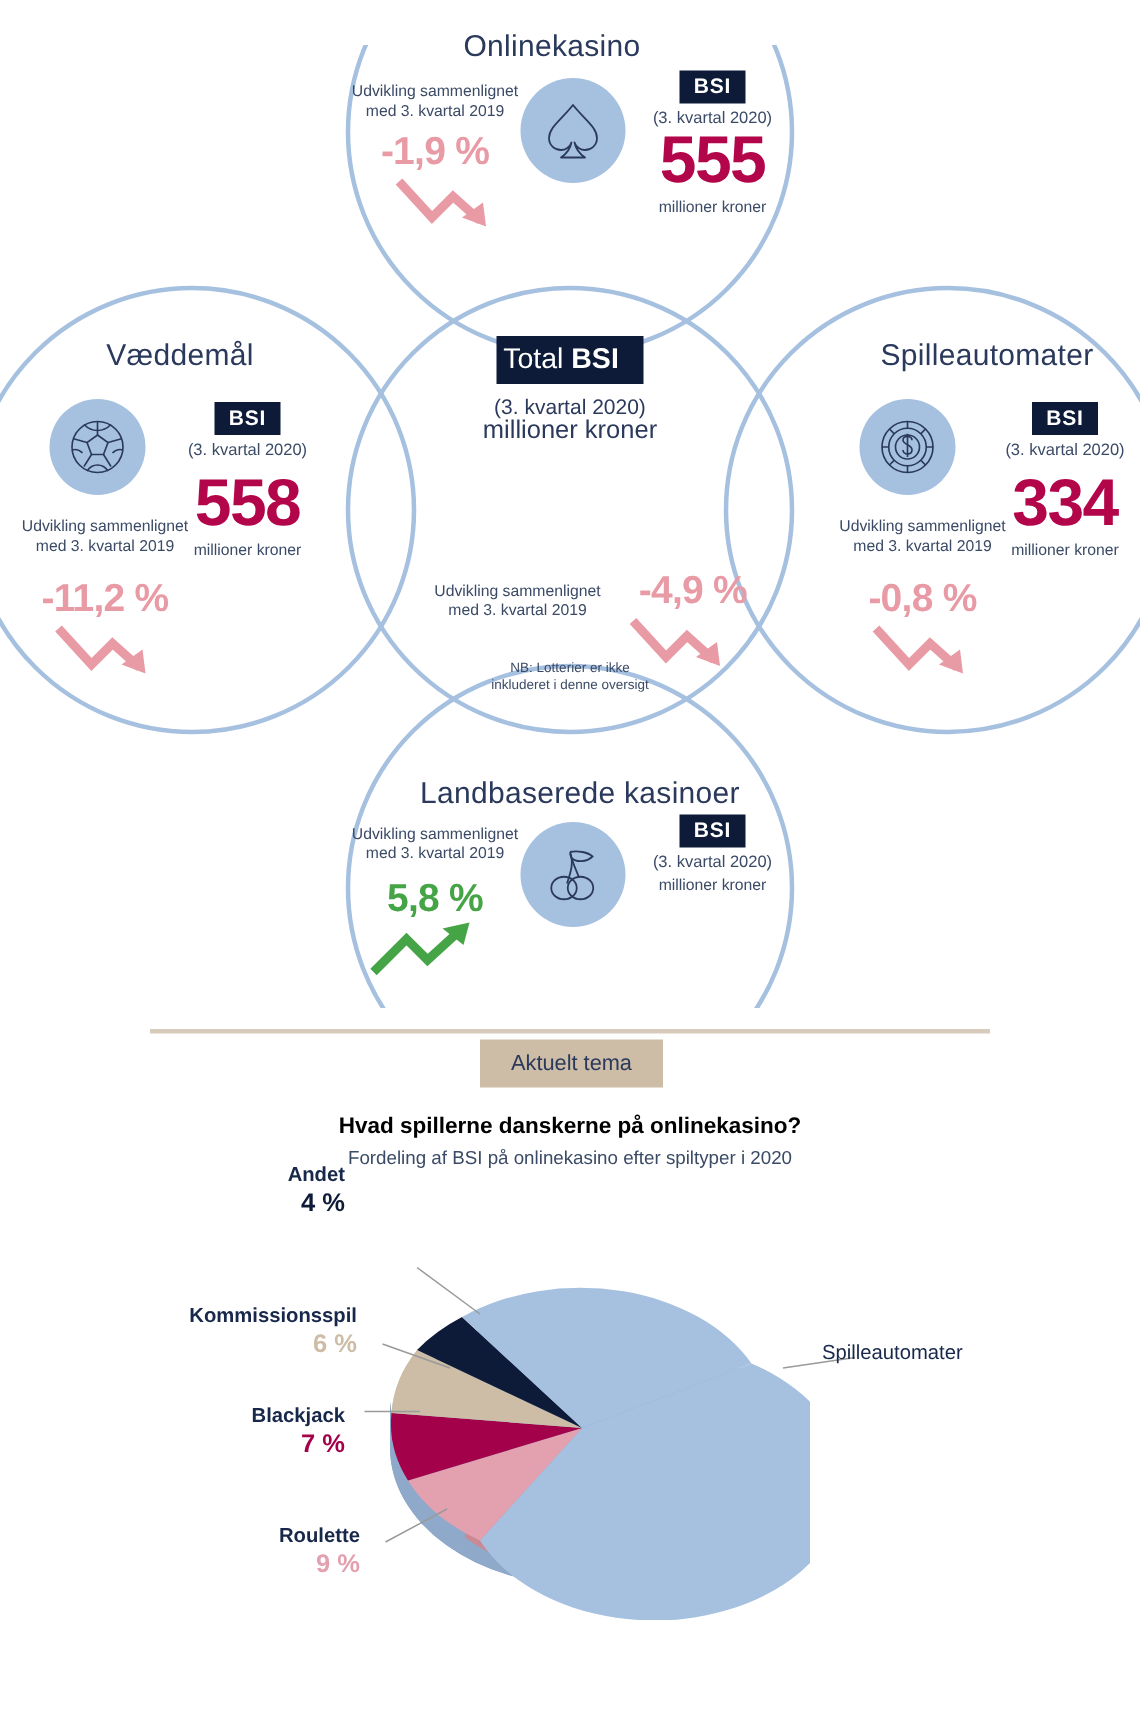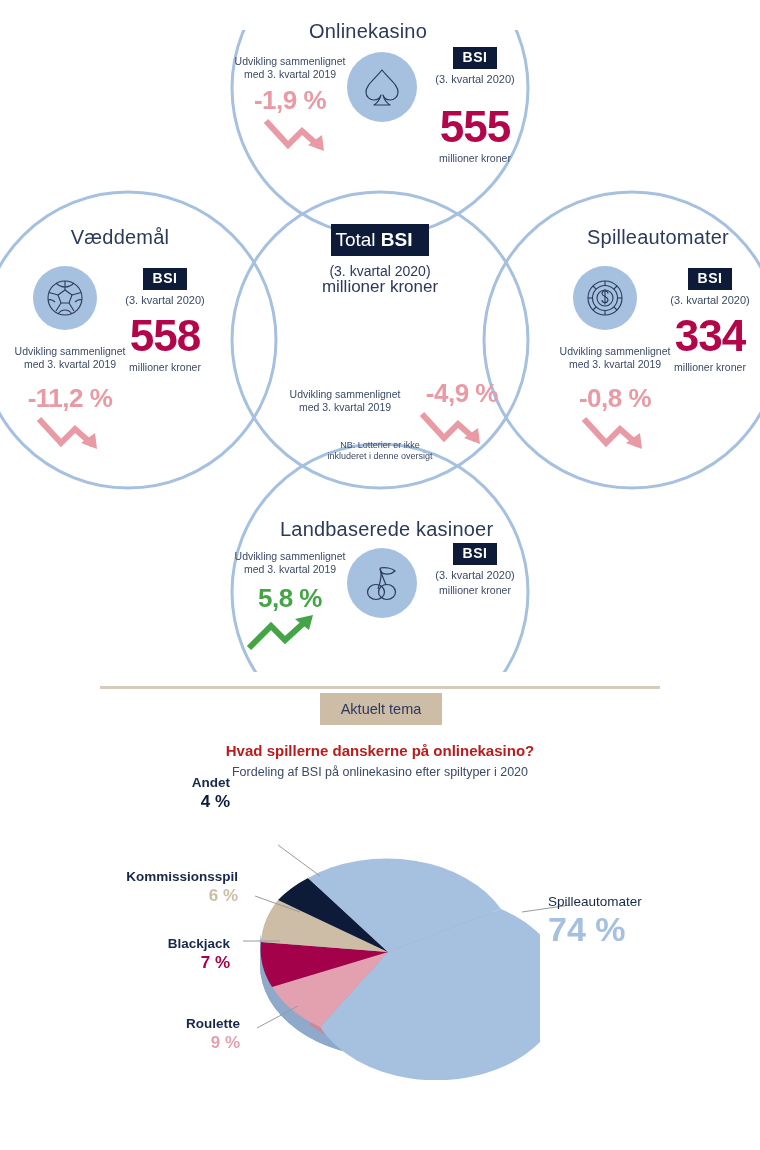--- a/index.html
+++ b/index.html
@@ -74,21 +74,21 @@
   
   #divider{left:100px;top:686px;width:560px;height:3px;background:#d9cbbc;}
   #tema-box{
     left:320px;top:693px;width:122px;height:32px;background:#cdbca6;
     display:flex;align-items:center;justify-content:center;
   }
   #tema-box span{font-size:14.5px;color:#2b3a5c;}
 
   #q-title{
     left:0;top:742px;width:760px;text-align:center;
-    font-size:15px;font-weight:bold;color:#b91c1c;
+    font-size:15px;font-weight:bold;color:#000000;
   }
   #q-sub{
     left:0;top:765px;width:760px;text-align:center;
     font-size:12.5px;color:#3b4a66;font-weight:400;
   }
 
   
   .pie-label{text-align:right;white-space:nowrap;}
   .pie-label .nm{font-size:13.5px;color:#17284a;font-weight:bold;line-height:17px;}
   .pie-label .vl{font-size:17px;font-weight:bold;line-height:21px;}
@@ -129,21 +129,21 @@
   <div class="icon-circle big">
     <svg width="46" height="46" viewBox="0 0 46 46">
       <path d="M23 6 C15 16 7 21 7 28 C7 33 11 36 15 36 C18 36 21 34 22 31 C21 36 18 39 15 41 L31 41 C28 39 25 36 24 31 C25 34 28 36 31 36 C35 36 39 33 39 28 C39 21 31 16 23 6 Z" fill="none" stroke="#2b3a5c" stroke-width="1.2" stroke-linejoin="round"></path>
     </svg>
   </div>
 </div>
 
 <div class="abs c" style="left:420px;top:47px;width:110px;">
   <span class="bsi-badge">BSI</span>
   <div class="quarter">(3. kvartal 2020)</div>
-  <div class="bignum" style="margin-top:20px;">555</div>
+  <div class="bignum" style="margin-top:0;">555</div>
   <div class="unit">millioner kroner</div>
 </div>
 
 <div class="abs sector-title" style="left:20px;top:226px;width:200px;">Væddemål</div>
 
 <div class="abs" style="left:33px;top:266px;">
   <div class="icon-circle">
     <svg width="46" height="46" viewBox="0 0 46 46">
       <g fill="none" stroke="#2b3a5c" stroke-width="1.1">
         <circle cx="23" cy="23" r="17"></circle>
@@ -341,14 +341,13 @@
   <div class="vl" style="color:#a3014a;">7 %</div>
 </div>
 
 <div class="abs pie-label" style="left:130px;top:1015px;width:110px;">
   <div class="nm">Roulette</div>
   <div class="vl" style="color:#e3a0ae;">9 %</div>
 </div>
 
 <div class="abs pie-label right" style="left:548px;top:893px;width:200px;">
   <div class="nm">Spilleautomater</div>
-  <div class="vl" style="color:#a6c0e0;">74 %</div>
 </div>
 
 </body></html>

